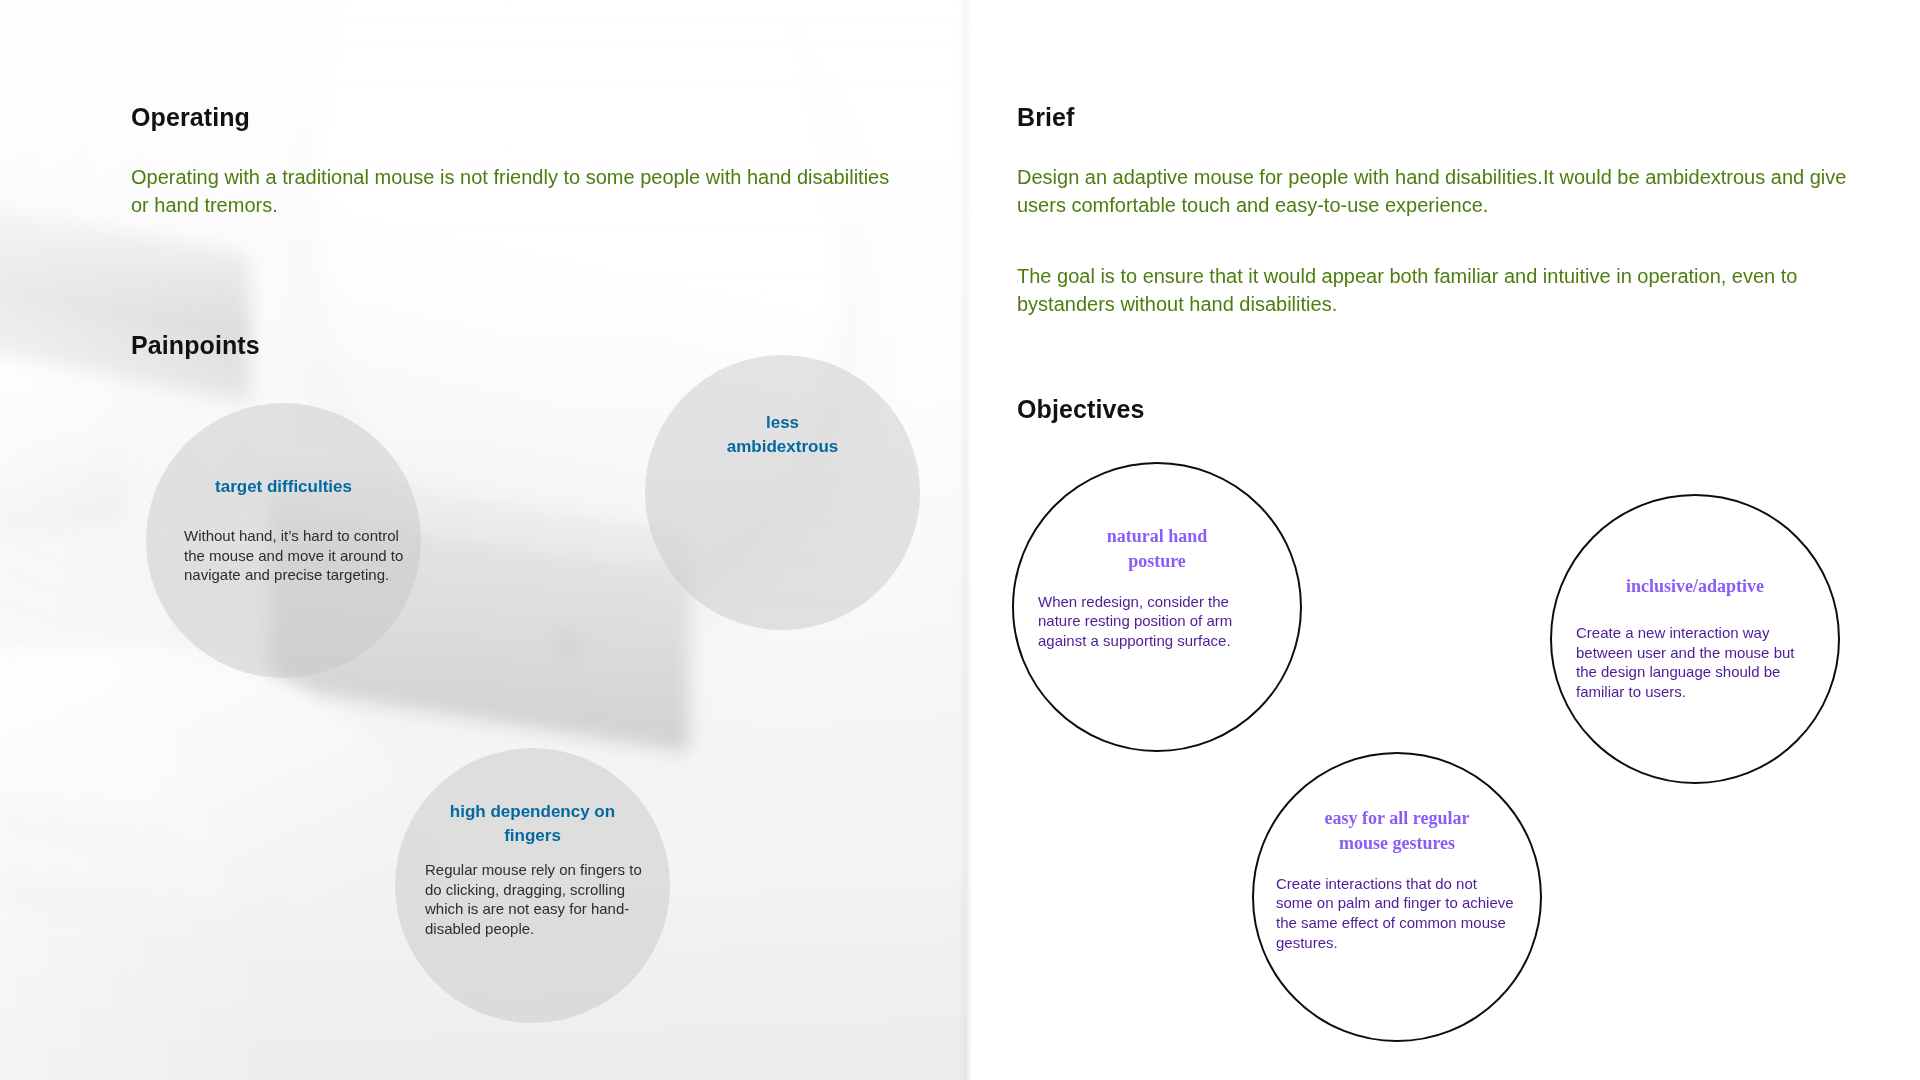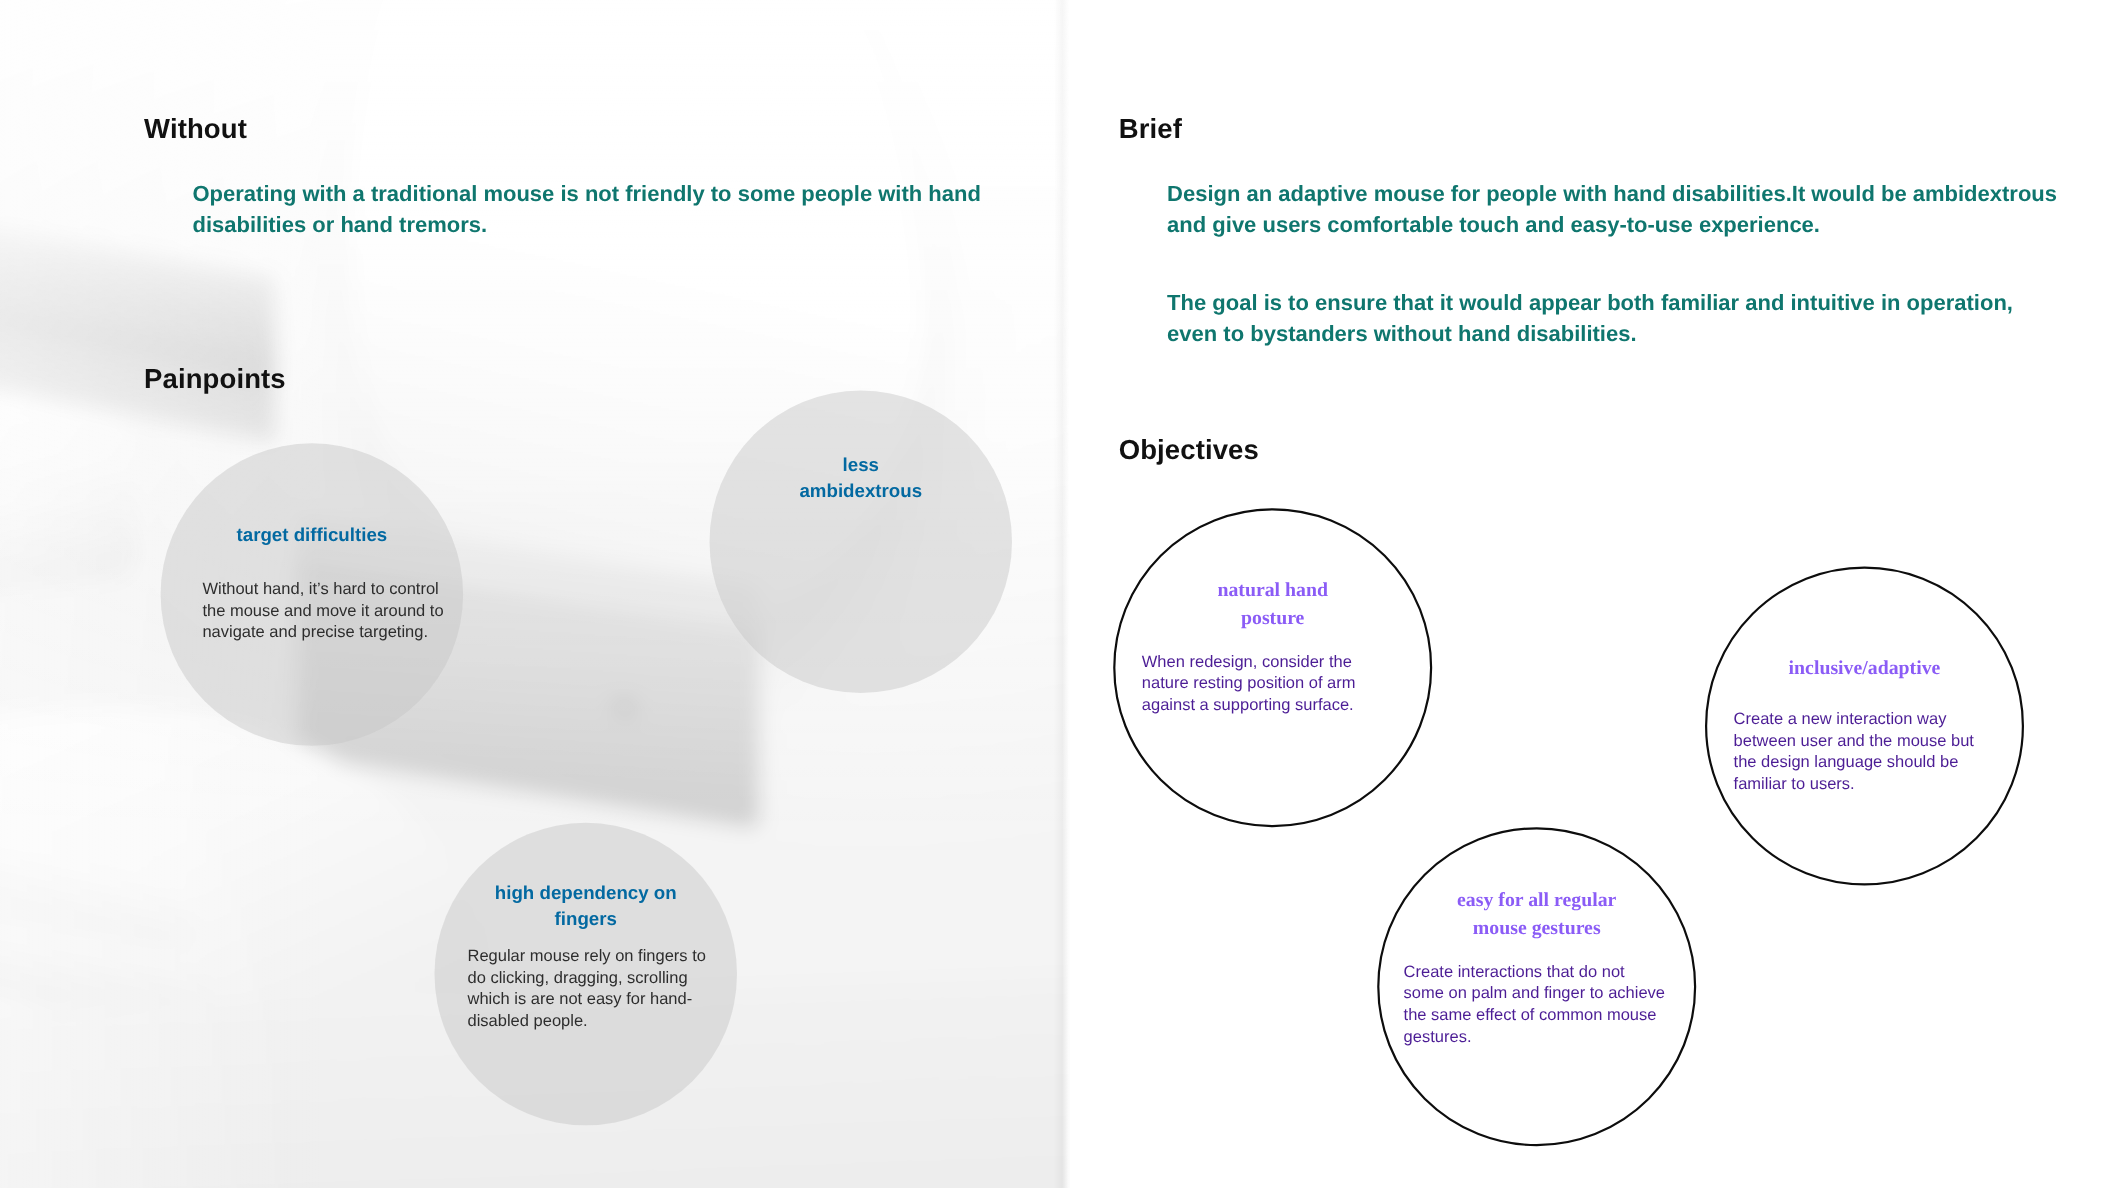--- a/index.html
+++ b/index.html
@@ -193,23 +193,22 @@
     font-size: 25px;
     font-weight: bold;
     color: #111111;
     letter-spacing: 0.1px;
     white-space: nowrap;
   }
   .body-para {
     position: absolute;
     font-size: 20px;
     line-height: 1.42;
-    color: #0f766e;
-    font-weight: 700;
-    margin-left: 44px;
+    color: #4d7c0f;
+    font-weight: 400;
   }
 
   
   .bubble-gray {
     position: absolute;
     border-radius: 50%;
     background: rgba(196,196,196,0.46);
     box-sizing: border-box;
     padding: 0 26px;
     display: block;
@@ -279,21 +278,21 @@
       <div class="shape-block"></div>
       <div class="shape-block-btn"></div>
       <div class="shape-hand"></div>
       <div class="shape-finger-a"></div>
       <div class="shape-finger-b"></div>
       <div class="shape-table"></div>
     </div>
     <div class="photo-wash"></div>
     <div class="panel-edge"></div>
 
-    <div class="sec-heading" style="left:131px; top:103px;">Without</div>
+    <div class="sec-heading" style="left:131px; top:103px;">Operating</div>
 
     <div class="body-para" style="left:131px; top:163px; width:770px;">Operating with a traditional mouse is not friendly to some people with hand disabilities or hand tremors.</div>
 
     <div class="sec-heading" style="left:131px; top:331px;">Painpoints</div>
 
     <div class="bubble-gray" style="left:146px; top:403px; width:275px; height:275px;">
       <div class="b-title" style="margin-top:72px;">target difficulties</div>
       <div class="b-body" style="margin-top:27px; margin-left:12px; width:230px;">Without hand, it’s hard to control the mouse and move it around to  navigate and precise targeting.</div>
     </div>
 
@@ -319,21 +318,21 @@
     <div class="body-para" style="left:45px; top:262px; width:800px;">The goal is to ensure that it would appear both familiar and intuitive in operation, even to bystanders without hand disabilities.</div>
 
     <div class="sec-heading" style="left:45px; top:395px;">Objectives</div>
 
     <div class="bubble-outline" style="left:40px; top:462px; width:290px; height:290px;">
       <div class="b-title" style="margin-top:60px;">natural hand</div>
       <div class="b-title">posture</div>
       <div class="b-body" style="margin-top:18px; margin-left:-4px; width:232px;">When redesign, consider the nature resting position of arm against a supporting surface.</div>
     </div>
 
-    <div class="bubble-outline" style="left:578px; top:515px; width:290px; height:290px;">
+    <div class="bubble-outline" style="left:578px; top:494px; width:290px; height:290px;">
       <div class="b-title" style="margin-top:78px;">inclusive/adaptive</div>
       <div class="b-body" style="margin-top:24px; margin-left:-4px; width:238px;">Create a new interaction way between user and the mouse but the design language should be familiar to users.</div>
     </div>
 
     <div class="bubble-outline" style="left:280px; top:752px; width:290px; height:290px;">
       <div class="b-title" style="margin-top:52px;">easy for all regular</div>
       <div class="b-title">mouse gestures</div>
       <div class="b-body" style="margin-top:18px; margin-left:-6px; width:240px;">Create interactions that do not some on palm and finger to achieve the same effect of common mouse gestures.</div>
     </div>
 

